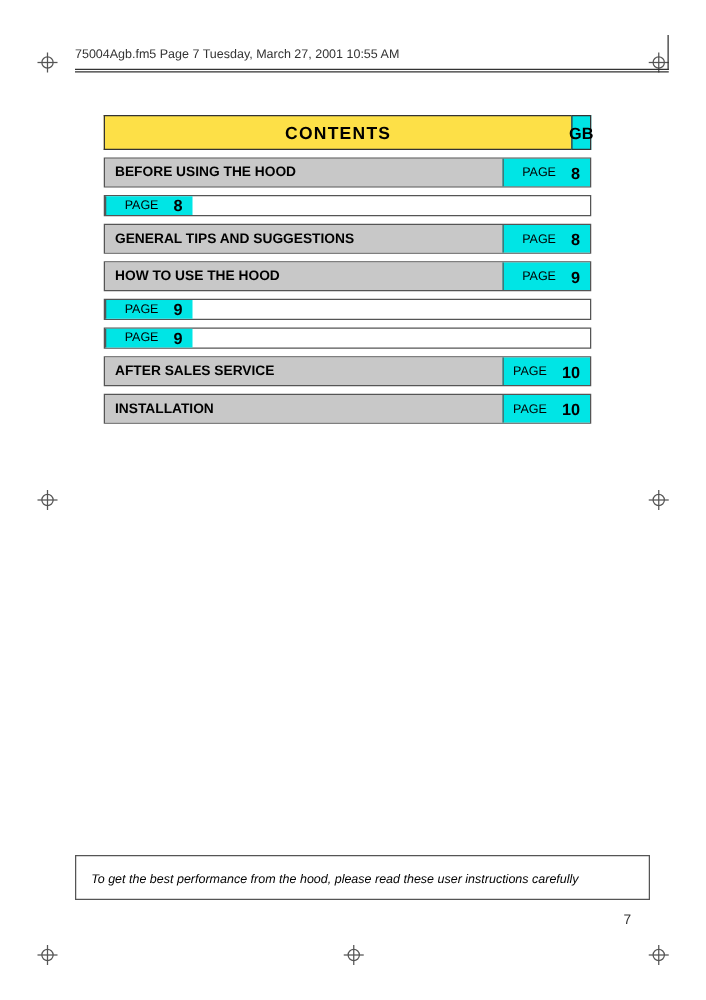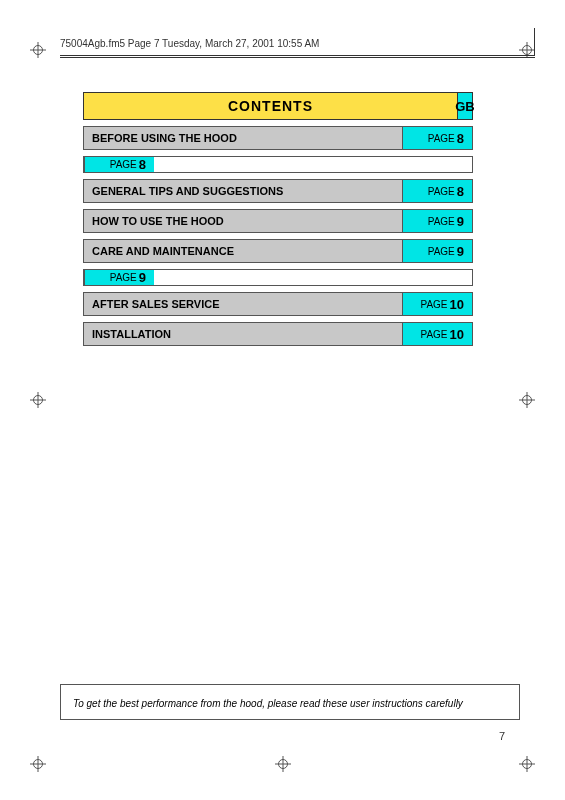--- a/index.html
+++ b/index.html
@@ -153,21 +153,21 @@
       align-items: center;
       justify-content: flex-end;
       padding-right: 8px;
       border-left: 1.5px solid #555;
     }
 
     .toc-page-label {
       font-size: 10px;
       font-weight: normal;
       color: #000;
-      margin-right: 2px;
+      margin-right: 12px;
     }
 
     .toc-page-num {
       font-size: 13px;
       font-weight: bold;
       color: #000;
     }
 
     
     .bottom-note {
@@ -257,23 +257,20 @@
         <div class="toc-row">
       <div class="toc-row-label">
         <span class="toc-row-label-text">HOW TO USE THE HOOD</span>
       </div>
       <div class="toc-row-page">
         <span class="toc-page-label">PAGE</span>
         <span class="toc-page-num">9</span>
       </div>
     </div>
         <div class="toc-row">
-      <div class="toc-row-label">
-        <span class="toc-row-label-text">CARE AND MAINTENANCE</span>
-      </div>
       <div class="toc-row-page">
         <span class="toc-page-label">PAGE</span>
         <span class="toc-page-num">9</span>
       </div>
     </div>
         <div class="toc-row">
       <div class="toc-row-page">
         <span class="toc-page-label">PAGE</span>
         <span class="toc-page-num">9</span>
       </div>

